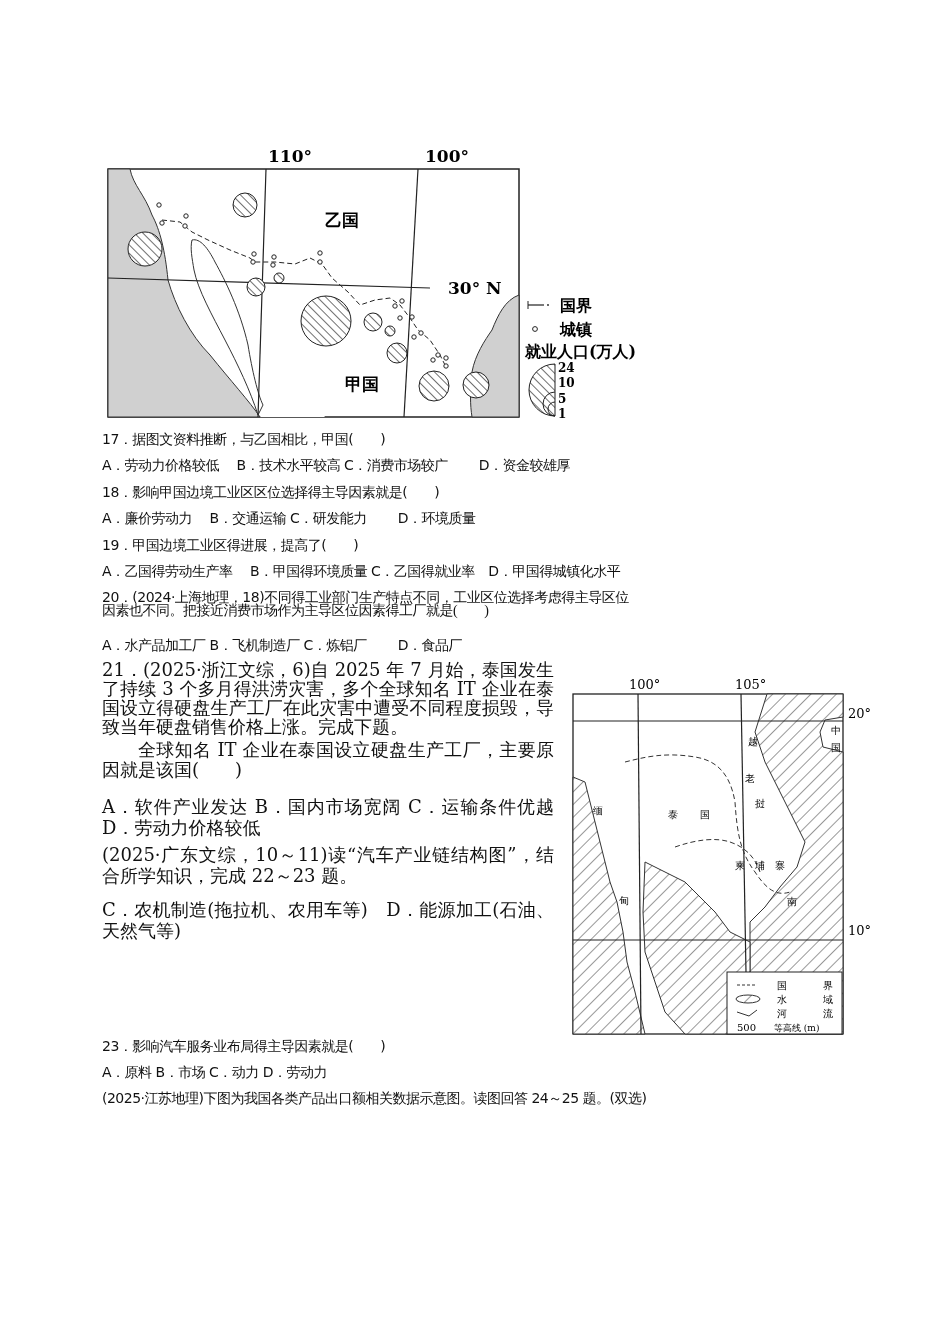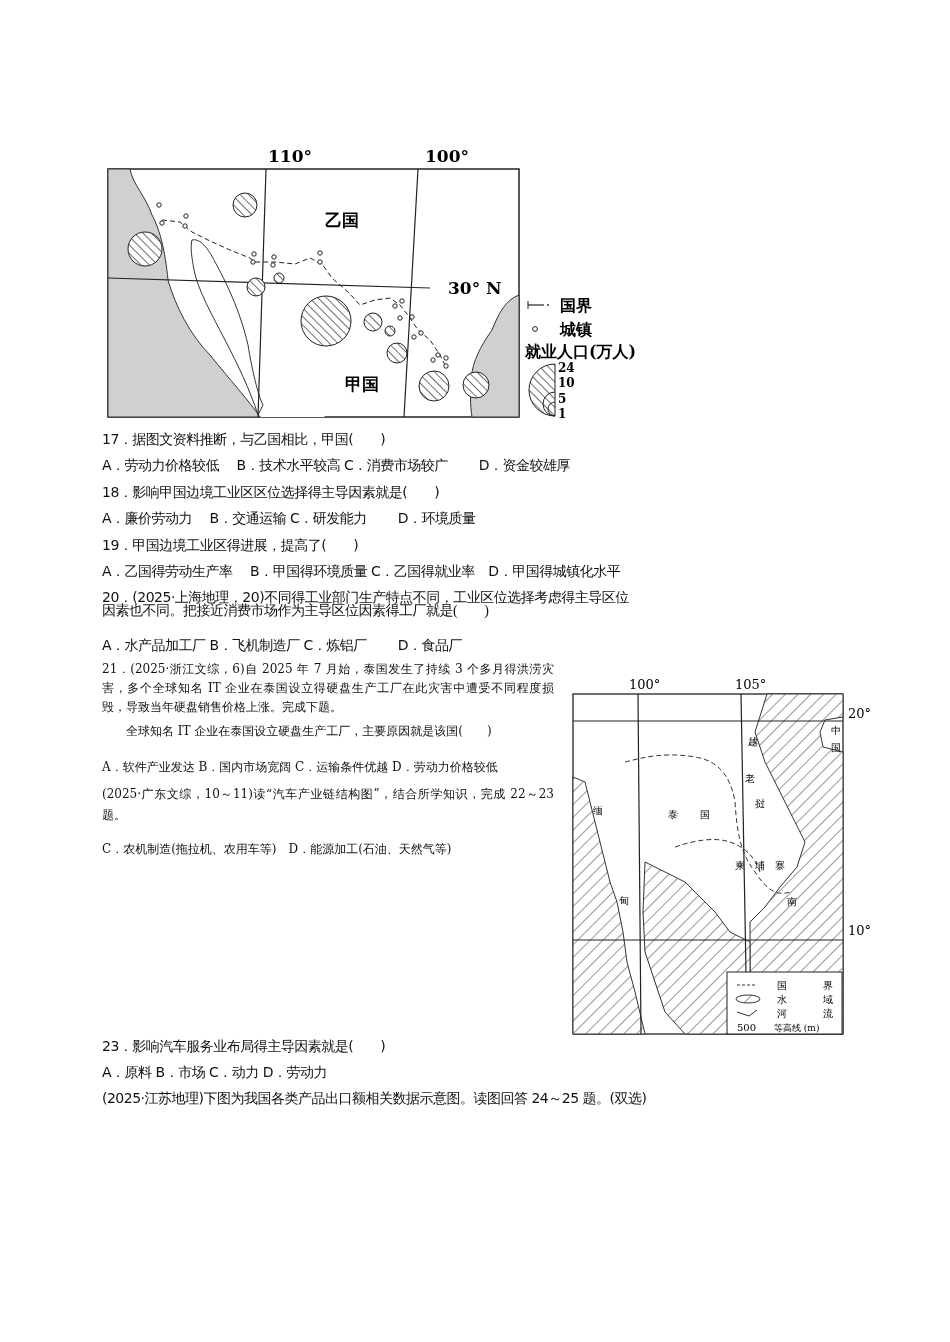--- a/index.html
+++ b/index.html
@@ -1,20 +1,20 @@
 <!DOCTYPE html>
 <html><head>
 <meta charset="utf-8">
 <style>
   html, body { margin:0; padding:0; background:#ffffff; }
   body { width:950px; height:1342px; position:relative; overflow:hidden;
          font-family: "DejaVu Serif", "Liberation Serif", serif; color:#111; }
   .line { position:absolute; left:102px; font-size:14px; line-height:20px; white-space:nowrap; }
   .cond { font-family: "DejaVu Sans", "Liberation Sans", sans-serif; letter-spacing:-0.5px; transform-origin:left top; }
-  .wrapblock { position:absolute; left:102px; width:452px; font-size:12px; line-height:21px; }
+  .wrapblock { position:absolute; left:102px; width:452px; font-size:18px; line-height:21px; }
   .wrapblock p { margin:0; text-align:justify; text-align-last:left; }
   .indent { text-indent:2em; }
   svg text { font-family: "DejaVu Serif", "Liberation Serif", serif; }
   .figure { position:absolute; }
 </style>
 </head>
 <body>
 
 <div class="figure" style="left:100px;top:140px;width:560px;height:290px;">
 <svg width="560" height="290" viewBox="0 0 560 290" xmlns="http://www.w3.org/2000/svg">
@@ -99,21 +99,21 @@
   </g>
 </svg>
 </div>
 
 <div class="line cond" style="top:429px;">17．据图文资料推断，与乙国相比，甲国(　　)</div>
 <div class="line cond" style="top:455px;">A．劳动力价格较低　 B．技术水平较高 C．消费市场较广　　 D．资金较雄厚</div>
 <div class="line cond" style="top:482px;">18．影响甲国边境工业区区位选择得主导因素就是(　　)</div>
 <div class="line cond" style="top:508px;">A．廉价劳动力　 B．交通运输 C．研发能力　　 D．环境质量</div>
 <div class="line cond" style="top:535px;">19．甲国边境工业区得进展，提高了(　　)</div>
 <div class="line cond" style="top:561px;">A．乙国得劳动生产率　 B．甲国得环境质量 C．乙国得就业率　D．甲国得城镇化水平</div>
-<div class="line cond" style="top:587px;">20．(2025·上海地理，20)不同得工业部门生产特点不同，工业区位选择考虑得主导区位</div>
+<div class="line cond" style="top:587px;">20．(2024·上海地理，18)不同得工业部门生产特点不同，工业区位选择考虑得主导区位</div>
 <div class="line cond" style="top:601px;font-family:Liberation Serif, serif;">因素也不同。把接近消费市场作为主导区位因素得工厂就是(　　)</div>
 <div class="line cond" style="top:635px;">A．水产品加工厂 B．飞机制造厂 C．炼铝厂　　 D．食品厂</div>
 
 <div class="wrapblock" style="top:660px;">
   <p style="line-height:19px;">21．(2025·浙江文综，6)自 2025 年 7 月始，泰国发生了持续 3 个多月得洪涝灾害，多个全球知名 IT 企业在泰国设立得硬盘生产工厂在此灾害中遭受不同程度损毁，导致当年硬盘销售价格上涨。完成下题。</p>
   <p class="indent" style="margin-top:4px;line-height:20px;">全球知名 IT 企业在泰国设立硬盘生产工厂，主要原因就是该国(　　)</p>
   <p style="margin-top:16px;">A．软件产业发达 B．国内市场宽阔 C．运输条件优越 D．劳动力价格较低</p>
   <p style="margin-top:6px;">(2025·广东文综，10～11)读“汽车产业链结构图”，结合所学知识，完成 22～23 题。</p>
   <p style="margin-top:13px;">C．农机制造(拖拉机、农用车等)　D．能源加工(石油、天然气等)</p>
 </div>

